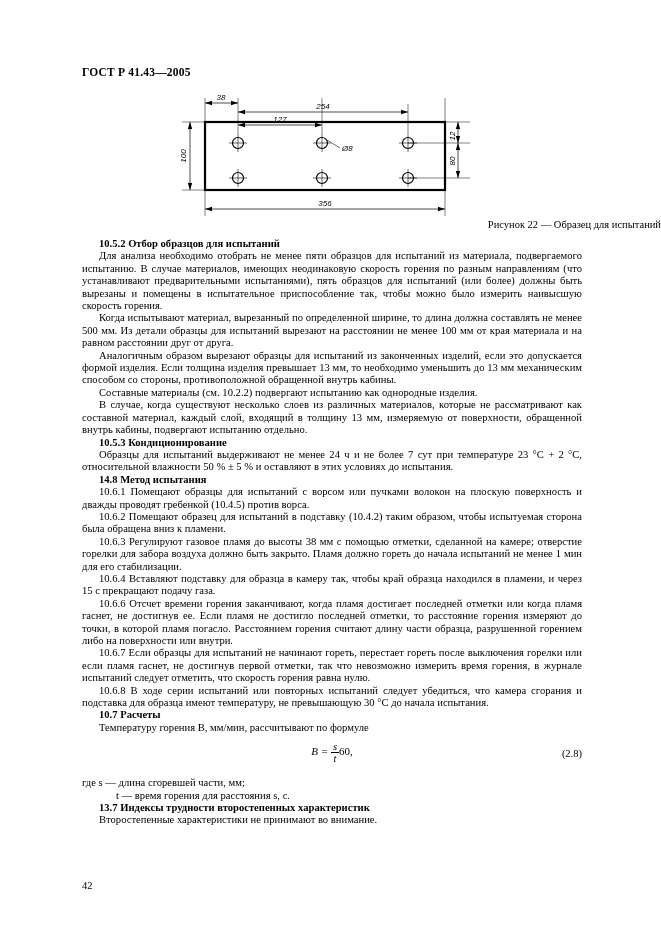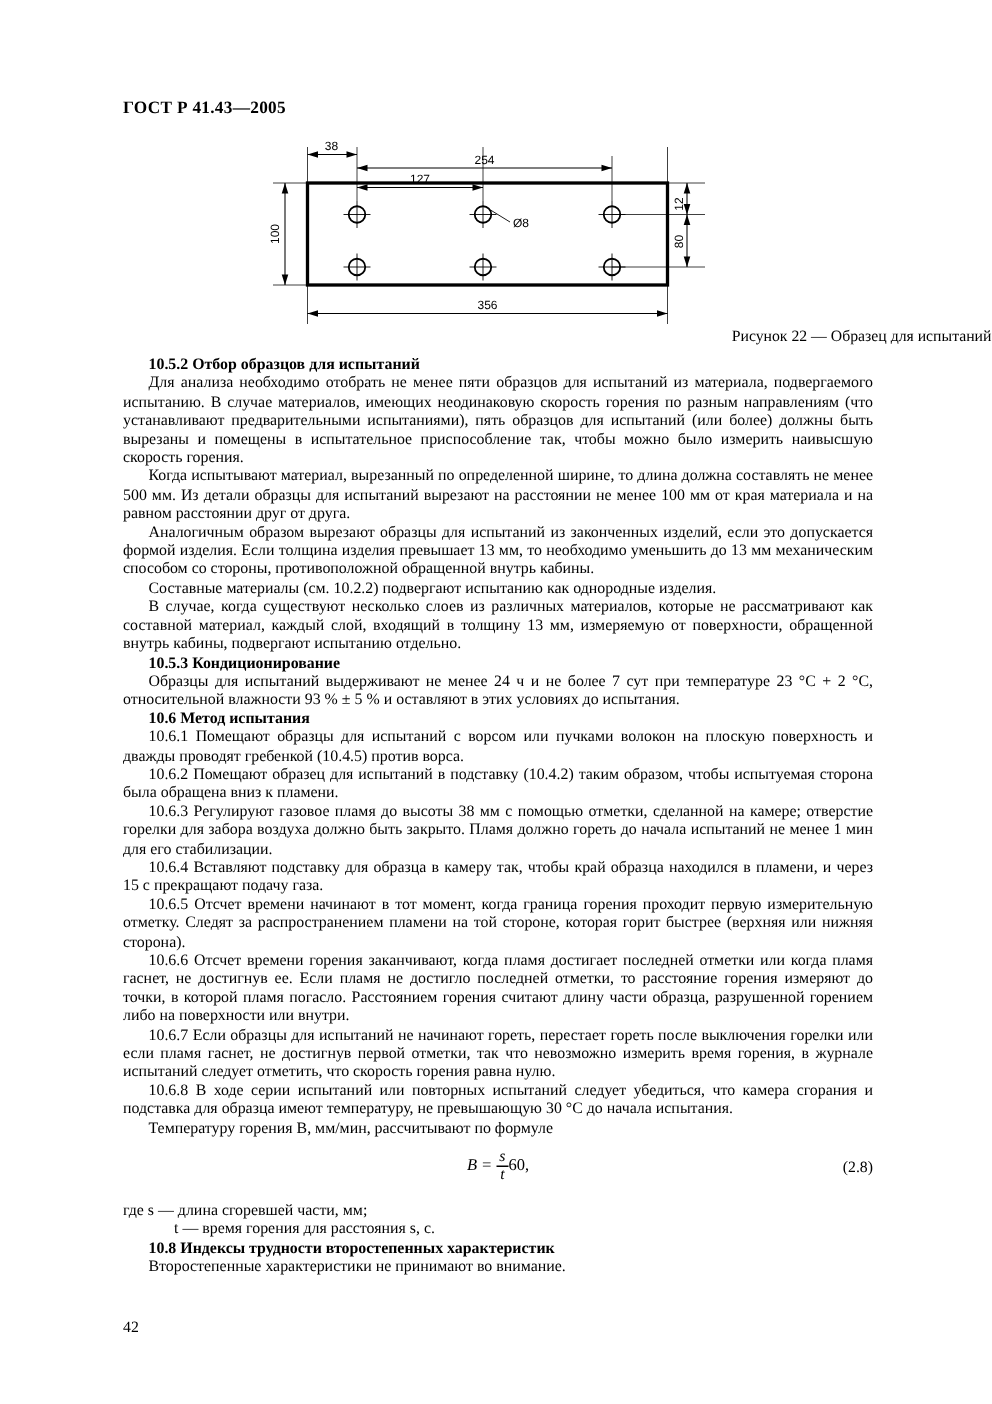--- a/index.html
+++ b/index.html
@@ -30,20 +30,21 @@
     font-size: 11.5px;
     font-weight: bold;
     letter-spacing: 0.2px;
   }
   .figure-wrap {
     position: absolute;
     top: 90px;
     left: 0;
     width: 661px;
     height: 150px;
+    font-style: italic;
   }
   .figure-caption {
     position: absolute;
     top: 219px;
     left: 0;
     width: 661px;
     text-align: right;
     font-size: 10.5px;
   }
   .content {
@@ -231,39 +232,39 @@
   <div class="figure-caption">Рисунок 22 — Образец для испытаний</div>
 
   <div class="content">
     <p class="h">10.5.2 Отбор образцов для испытаний</p>
     <p>Для анализа необходимо отобрать не менее пяти образцов для испытаний из материала, подвергаемого испытанию. В случае материалов, имеющих неодинаковую скорость горения по разным направлениям (что устанавливают предварительными испытаниями), пять образцов для испытаний (или более) должны быть вырезаны и помещены в испытательное приспособление так, чтобы можно было измерить наивысшую скорость горения.</p>
     <p>Когда испытывают материал, вырезанный по определенной ширине, то длина должна составлять не менее 500 мм. Из детали образцы для испытаний вырезают на расстоянии не менее 100 мм от края материала и на равном расстоянии друг от друга.</p>
     <p>Аналогичным образом вырезают образцы для испытаний из законченных изделий, если это допускается формой изделия. Если толщина изделия превышает 13 мм, то необходимо уменьшить до 13 мм механическим способом со стороны, противоположной обращенной внутрь кабины.</p>
     <p>Составные материалы (см. 10.2.2) подвергают испытанию как однородные изделия.</p>
     <p>В случае, когда существуют несколько слоев из различных материалов, которые не рассматривают как составной материал, каждый слой, входящий в толщину 13 мм, измеряемую от поверхности, обращенной внутрь кабины, подвергают испытанию отдельно.</p>
     <p class="h">10.5.3 Кондиционирование</p>
-    <p>Образцы для испытаний выдерживают не менее 24 ч и не более 7 сут при температуре 23 °С + 2 °С, относительной влажности 93 % ± 5 % и оставляют в этих условиях до испытания.</p>
-    <p class="h">10.6 Метод испытания</p>
+    <p>Образцы для испытаний выдерживают не менее 24 ч и не более 7 сут при температуре 23 °С + 2 °С, относительной влажности 50 % ± 5 % и оставляют в этих условиях до испытания.</p>
+    <p class="h">14.8 Метод испытания</p>
     <p>10.6.1 Помещают образцы для испытаний с ворсом или пучками волокон на плоскую поверхность и дважды проводят гребенкой (10.4.5) против ворса.</p>
     <p>10.6.2 Помещают образец для испытаний в подставку (10.4.2) таким образом, чтобы испытуемая сторона была обращена вниз к пламени.</p>
     <p>10.6.3 Регулируют газовое пламя до высоты 38 мм с помощью отметки, сделанной на камере; отверстие горелки для забора воздуха должно быть закрыто. Пламя должно гореть до начала испытаний не менее 1 мин для его стабилизации.</p>
     <p>10.6.4 Вставляют подставку для образца в камеру так, чтобы край образца находился в пламени, и через 15 с прекращают подачу газа.</p>
-    <p>10.6.5 Отсчет времени начинают в тот момент, когда граница горения проходит первую измерительную отметку. Следят за распространением пламени на той стороне, которая горит быстрее (верхняя или нижняя сторона).</p>
     <p>10.6.6 Отсчет времени горения заканчивают, когда пламя достигает последней отметки или когда пламя гаснет, не достигнув ее. Если пламя не достигло последней отметки, то расстояние горения измеряют до точки, в которой пламя погасло. Расстоянием горения считают длину части образца, разрушенной горением либо на поверхности или внутри.</p>
     <p>10.6.7 Если образцы для испытаний не начинают гореть, перестает гореть после выключения горелки или если пламя гаснет, не достигнув первой отметки, так что невозможно измерить время горения, в журнале испытаний следует отметить, что скорость горения равна нулю.</p>
     <p>10.6.8 В ходе серии испытаний или повторных испытаний следует убедиться, что камера сгорания и подставка для образца имеют температуру, не превышающую 30 °С до начала испытания.</p>
+    <p class="h">10.7 Расчеты</p>
     <p>Температуру горения В, мм/мин, рассчитывают по формуле</p>
 
     <div class="formula-block">
       <div class="formula">
         <span class="it">B = </span><span class="frac"><span class="num">s</span><span class="den">t</span></span><span>60,</span>
       </div>
       <div class="eqno">(2.8)</div>
     </div>
 
     <p class="noind">где s — длина сгоревшей части, мм;</p>
     <p style="text-indent:34px">t — время горения для расстояния s, с.</p>
-    <p class="h">10.8 Индексы трудности второстепенных характеристик</p>
+    <p class="h">13.7 Индексы трудности второстепенных характеристик</p>
     <p>Второстепенные характеристики не принимают во внимание.</p>
   </div>
 
   <div class="pagenum">42</div>
 </div>
 
 </body></html>

